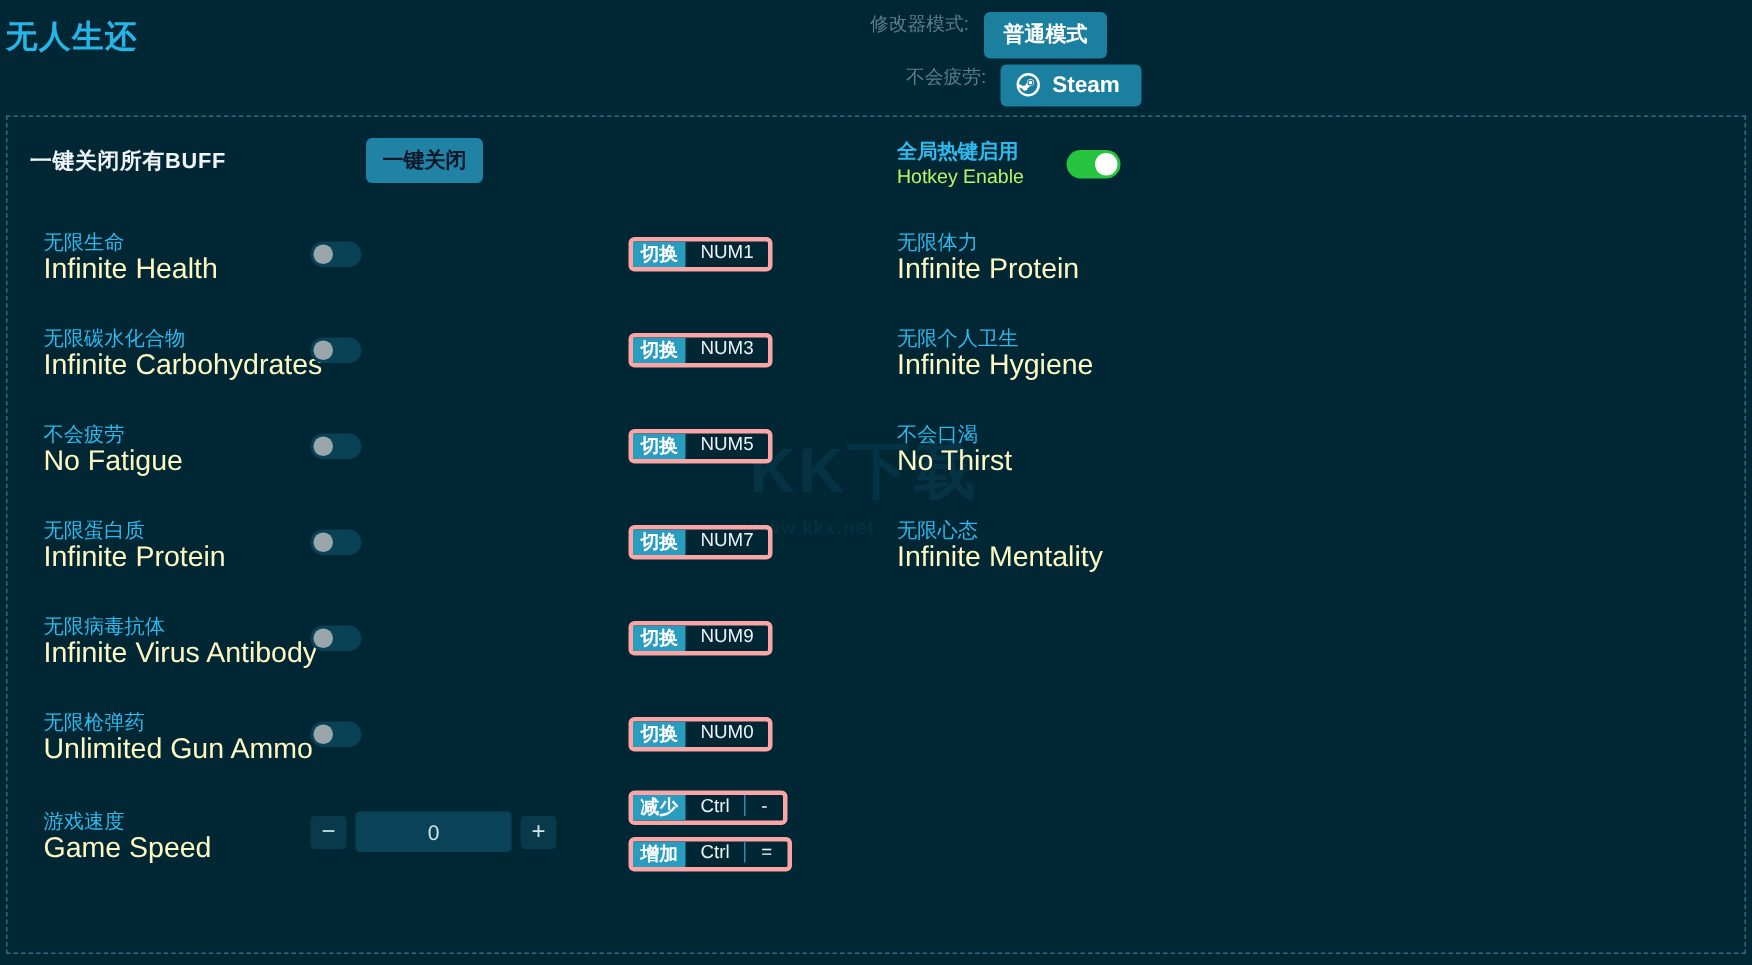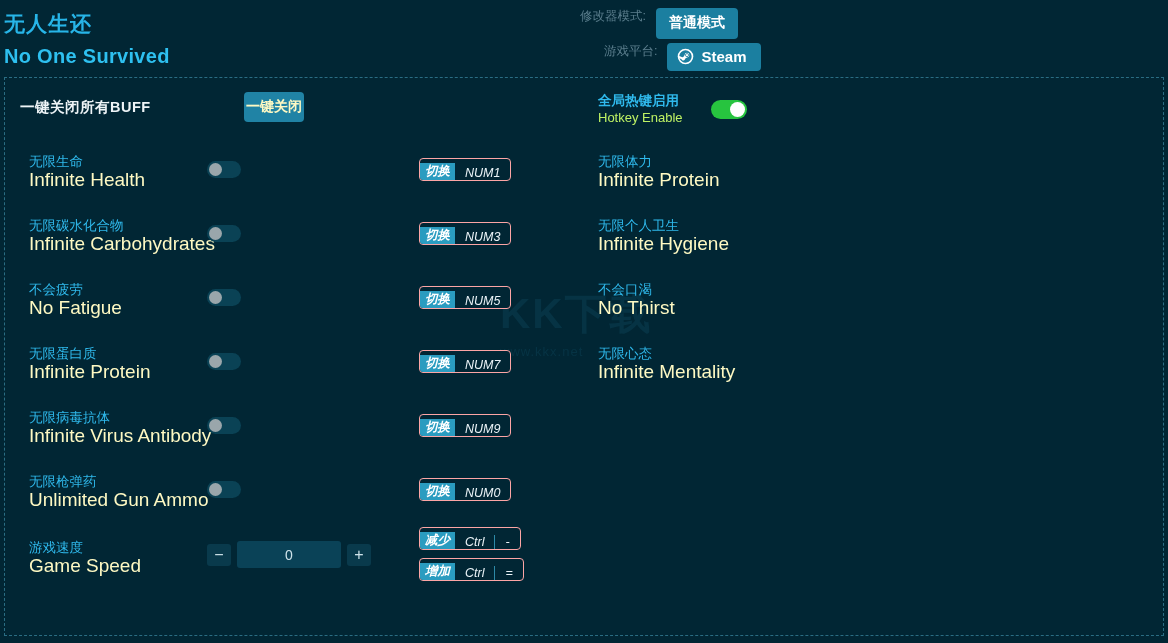--- a/index.html
+++ b/index.html
@@ -85,23 +85,23 @@
   
   .rows { position: absolute; left: 0; top: 0; width: 1168px; height: 643px; z-index: 2; }
 
   .allbuff-label {
     position: absolute; left: 20px; top: 98px;
     color: #eef4f7; font-size: 14.5px; font-weight: bold;
     letter-spacing: .5px;
   }
   .allbuff-btn {
     position: absolute; left: 244px; top: 92px;
-    background: #2083a5; color: #fef9c3;
+    background: #2083a5; color: #0f172a;
     border: none; border-radius: 4px;
-    width: 60px; height: 30px;
+    width: 78px; height: 30px;
     font-size: 14px; font-weight: bold;
     cursor: pointer;
   }
   .hotkey-block { position: absolute; left: 598px; top: 92px; display: flex; align-items: center; }
   .hotkey-texts { display: flex; flex-direction: column; }
   .hk-cn { color: #2fb9ec; font-size: 13.5px; font-weight: bold; line-height: 17px; }
   .hk-en { color: #bef264; font-size: 13px; line-height: 17px; }
   .switch {
     margin-left: 28px;
     width: 36px; height: 19px; border-radius: 10px;
@@ -126,28 +126,27 @@
     background: #0a4255; cursor: pointer;
   }
   .toggle .knob {
     position: absolute; top: 2px; left: 2px;
     width: 13px; height: 13px; border-radius: 50%;
     background: #9aa6ab;
   }
 
   .hkbtn {
     position: absolute;
-    display: flex; align-items: flex-end;
+    display: flex; align-items: flex-start;
     height: 23px;
-    border: 1px solid #fca5a5;
+    border: 3px solid #fca5a5;
     border-radius: 4px;
     overflow: hidden;
     cursor: pointer;
     background: #012634;
-    font-style: italic;
   }
   .hkbtn .act {
     background: #2a9cc0; color: #ffffff;
     font-size: 12.5px; font-weight: bold;
     padding: 0 5px;
     display: flex; align-items: center; justify-content: center;
     white-space: nowrap;
   }
   .hkbtn .key {
     color: #eaf3f7; font-size: 12.5px;
@@ -180,29 +179,28 @@
 
   <div class="watermark">
     <div>KK下载</div>
     <div class="wm-sub">www.kkx.net</div>
   </div>
 
   <div class="panel"></div>
 
   <div class="header">
     <div class="title-cn">无人生还</div>
-    <div class="title-en">No One Survived</div>
 
     <div class="hdr-right">
       <div class="hdr-row r1">
         <span class="hdr-label">修改器模式:</span>
         <button class="mode-btn">普通模式</button>
       </div>
       <div class="hdr-row r2">
-        <span class="hdr-label">游戏平台:</span>
+        <span class="hdr-label">不会疲劳:</span>
         <button class="platform-btn">
           <svg class="steam-ico" viewBox="0 0 24 24">
             <circle cx="12" cy="12" r="11" fill="#ffffff"></circle>
             <path d="M12 3.2a8.8 8.8 0 0 0-8.78 8.2l4.2 1.74a2.48 2.48 0 0 1 1.4-.43h.12l1.87-2.71v-.04a3.32 3.32 0 1 1 3.32 3.32h-.08l-2.67 1.9v.1a2.5 2.5 0 0 1-4.93.5L3.5 14.6A8.8 8.8 0 1 0 12 3.2z" fill="#1b7fa0"></path>
             <circle cx="14.13" cy="10" r="2.22" fill="none" stroke="#1b7fa0" stroke-width="1.1"></circle>
           </svg>
           <span>Steam</span>
         </button>
       </div>
     </div>

